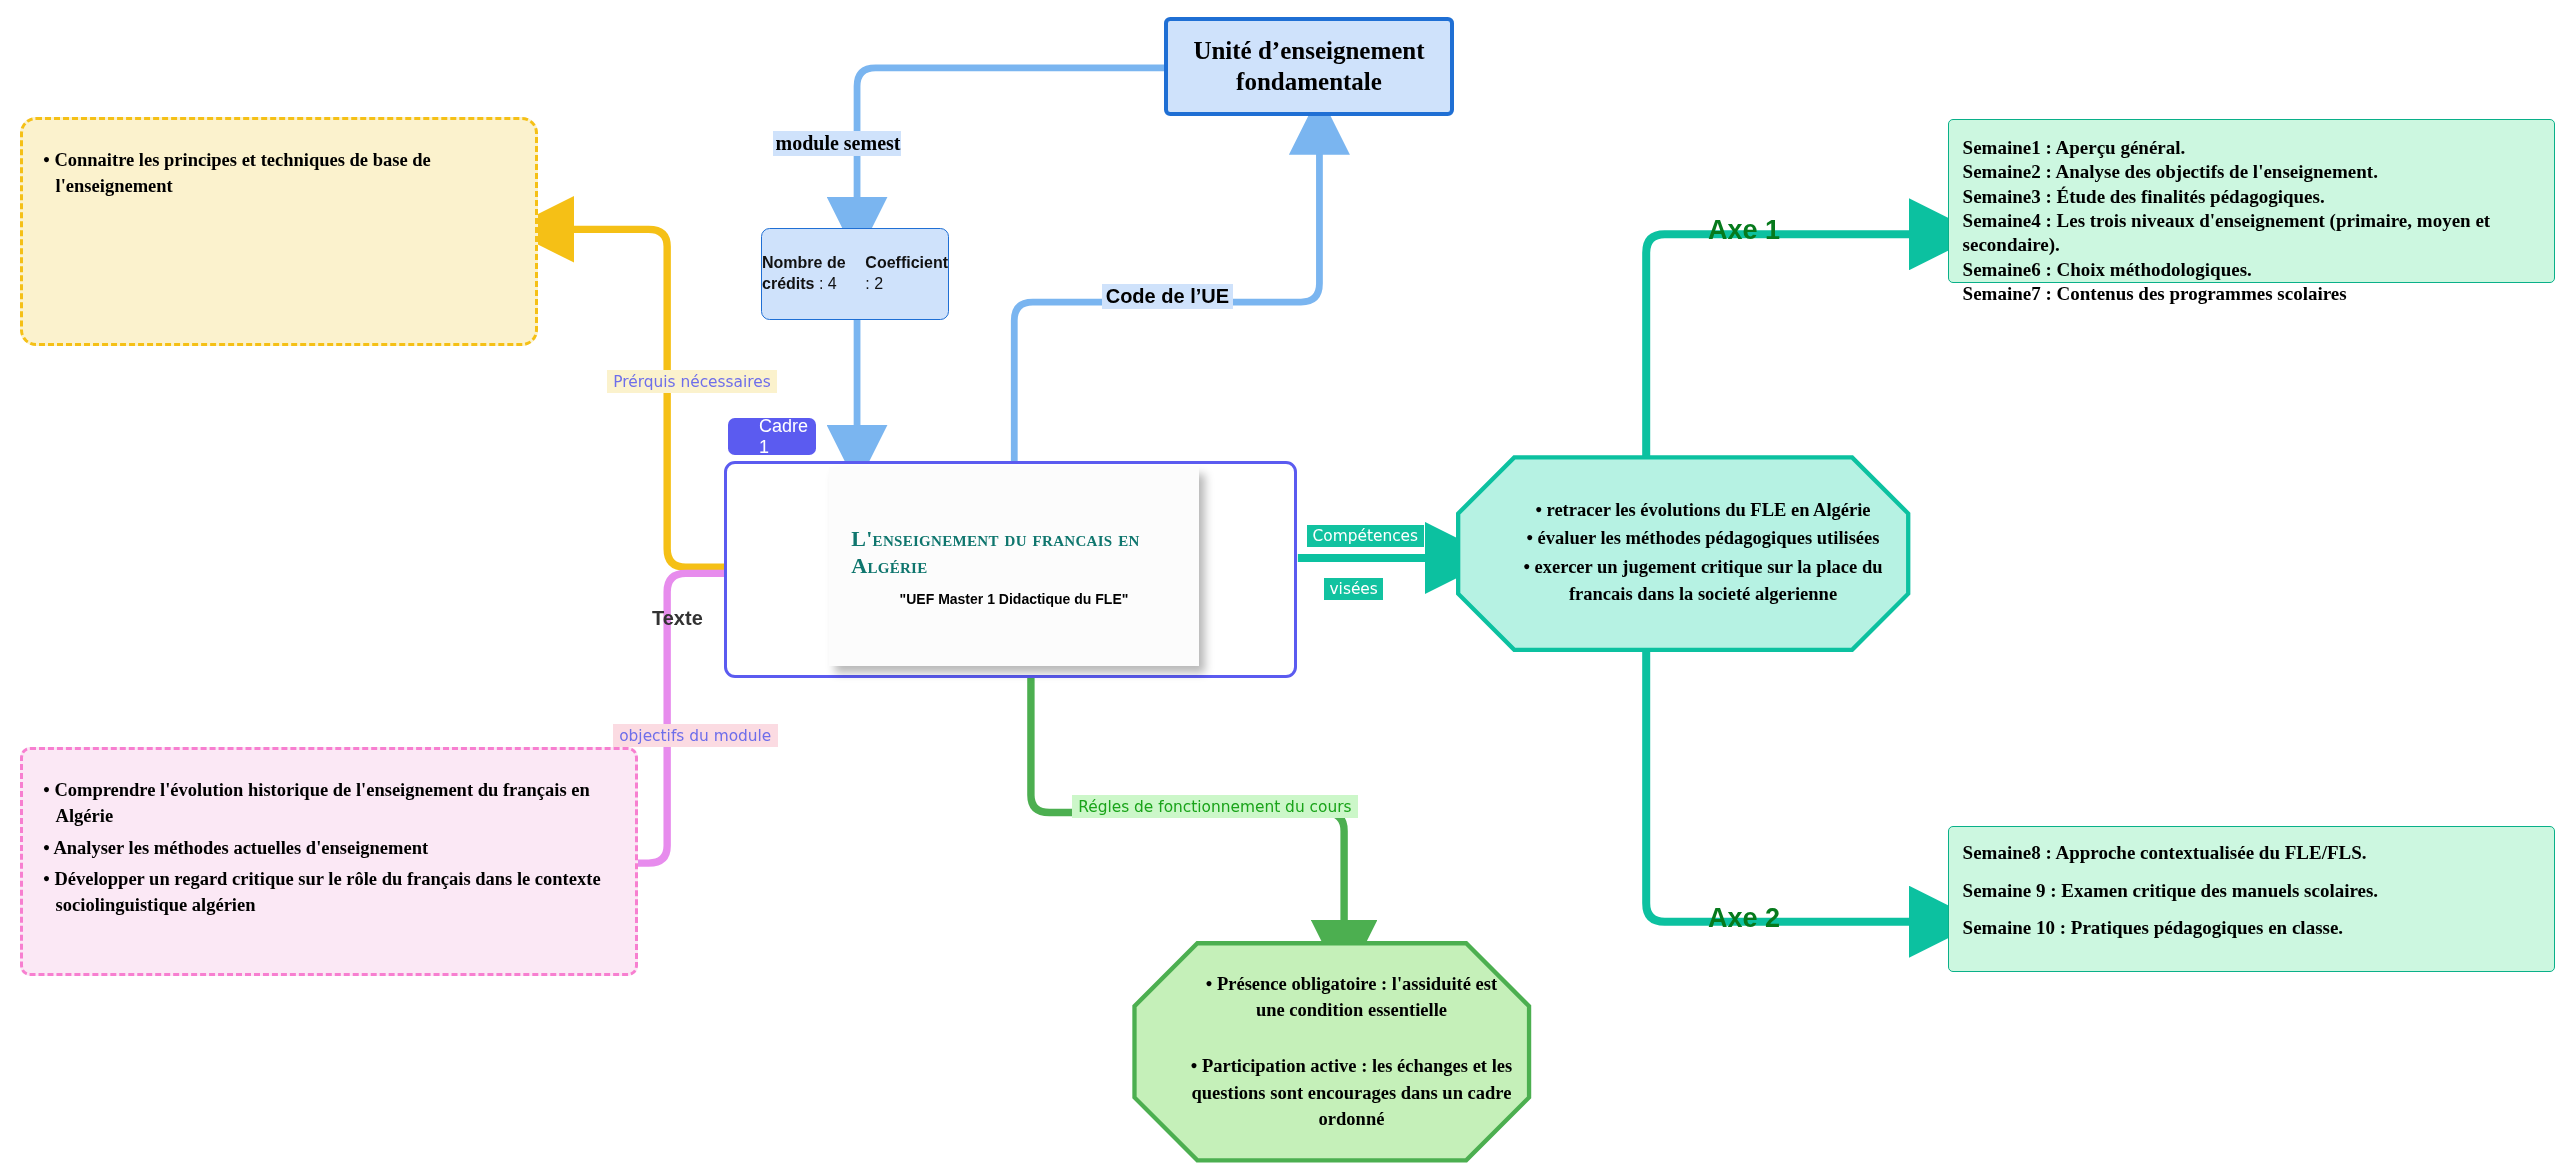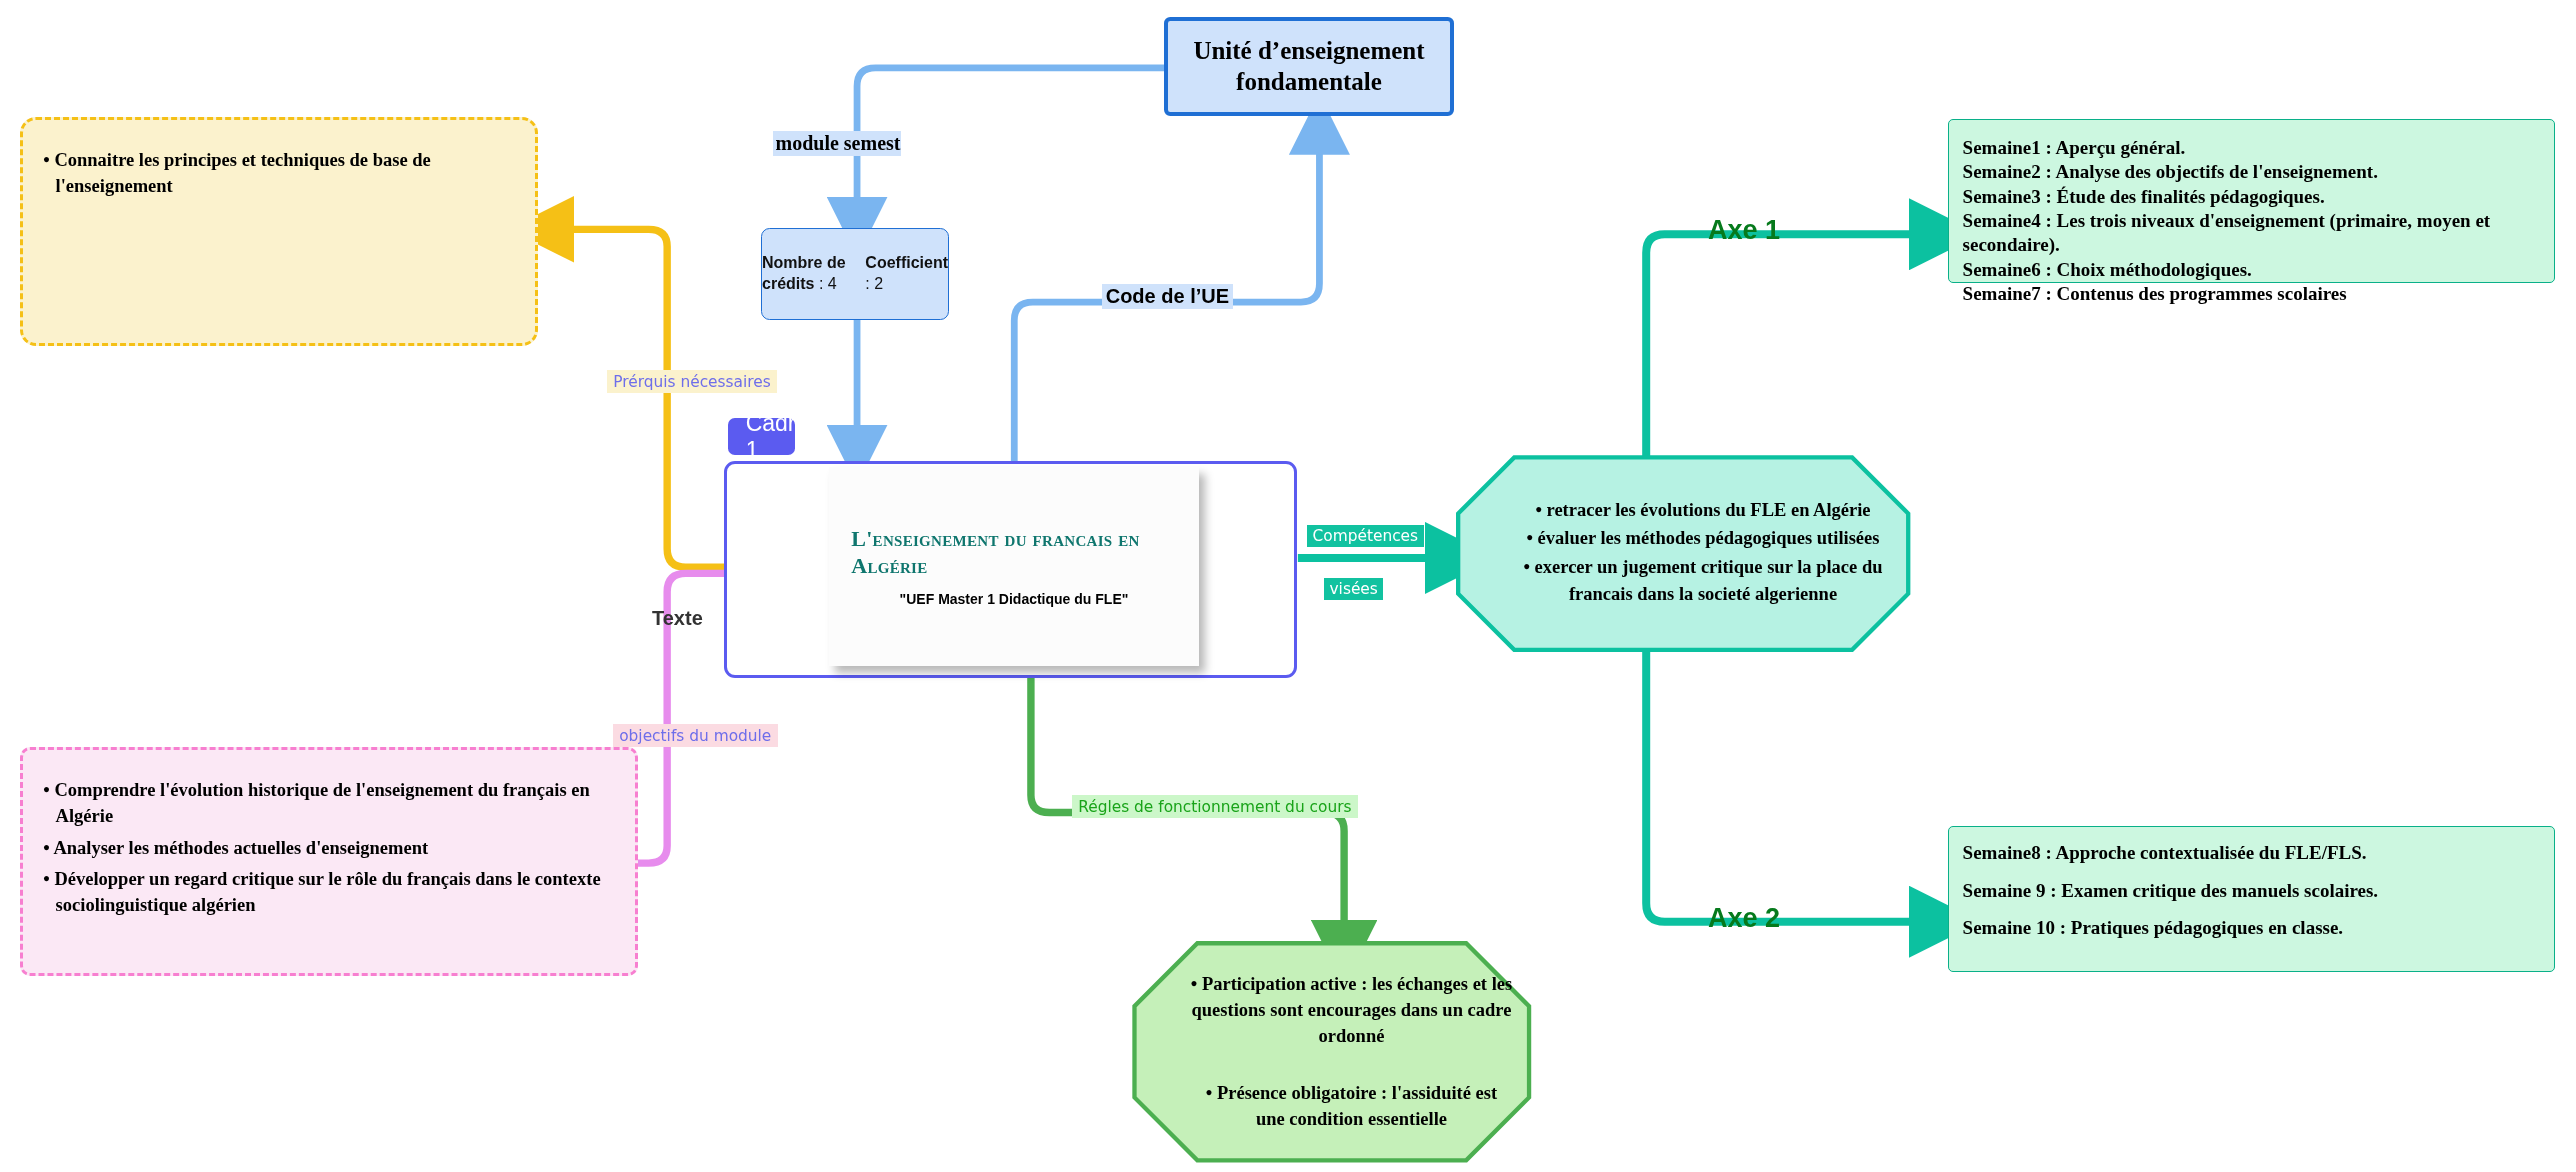--- a/index.html
+++ b/index.html
@@ -43,23 +43,23 @@
   #center-title{
     font-family:"Liberation Serif",serif;font-weight:bold;
     font-size:22px;line-height:1.22;text-align:left;color:#0f766e;
     font-variant:small-caps;letter-spacing:0.3px;width:88%;
   }
   #center-sub{
     margin-top:11px;font-family:"Liberation Sans",sans-serif;font-weight:bold;
     font-size:14px;color:#000;text-align:center;
   }
   #cadre-tag{
-    left:728px;top:418px;width:67px;height:37px;background:#5b5bf0;
+    left:728px;top:418px;width:88px;height:37px;background:#5b5bf0;
     border-radius:6.8px;color:#fff;display:flex;align-items:center;justify-content:center;
-    font-family:"Liberation Sans",sans-serif;font-size:23px;padding-left:31px;
+    font-family:"Liberation Sans",sans-serif;font-size:18px;padding-left:31px;
   }
 
   
   #prereq-box{
     left:20.3px;top:117px;width:518px;height:229px;
     background:#fbf2cd;border:3.7px dashed #f5c016;border-radius:16px;
     padding:27px 22px 18.5px 20px;
   }
   #objectifs-box{
     left:20.3px;top:747px;width:618px;height:229px;
@@ -248,22 +248,22 @@
     <ul class="oct-text">
       <li>• retracer les évolutions du FLE en Algérie</li>
       <li>• évaluer les méthodes pédagogiques utilisées</li>
       <li>• exercer un jugement critique sur la place du francais dans la societé algerienne</li>
     </ul>
   </div>
 
   <div class="elabel lbl-comic" id="lbl-regles">Régles de fonctionnement du cours</div>
   <div class="octagon" id="regles-oct">
     <ul class="oct-text">
+      <li>• Présence obligatoire : l'assiduité est une condition essentielle</li>
       <li>• Participation active : les échanges et les questions sont encourages dans un cadre ordonné</li>
-      <li>• Présence obligatoire : l'assiduité est une condition essentielle</li>
     </ul>
   </div>
 
   <div class="elabel" id="lbl-axe1">Axe 1</div>
   <div class="node" id="axe1-box">
     <ul class="week-list">
       <li>Semaine1 : Aperçu général.</li>
       <li>Semaine2 : Analyse des objectifs de l'enseignement.</li>
       <li>Semaine3 : Étude des finalités pédagogiques.</li>
       <li>Semaine4 : Les trois niveaux d'enseignement (primaire, moyen et secondaire).</li>

